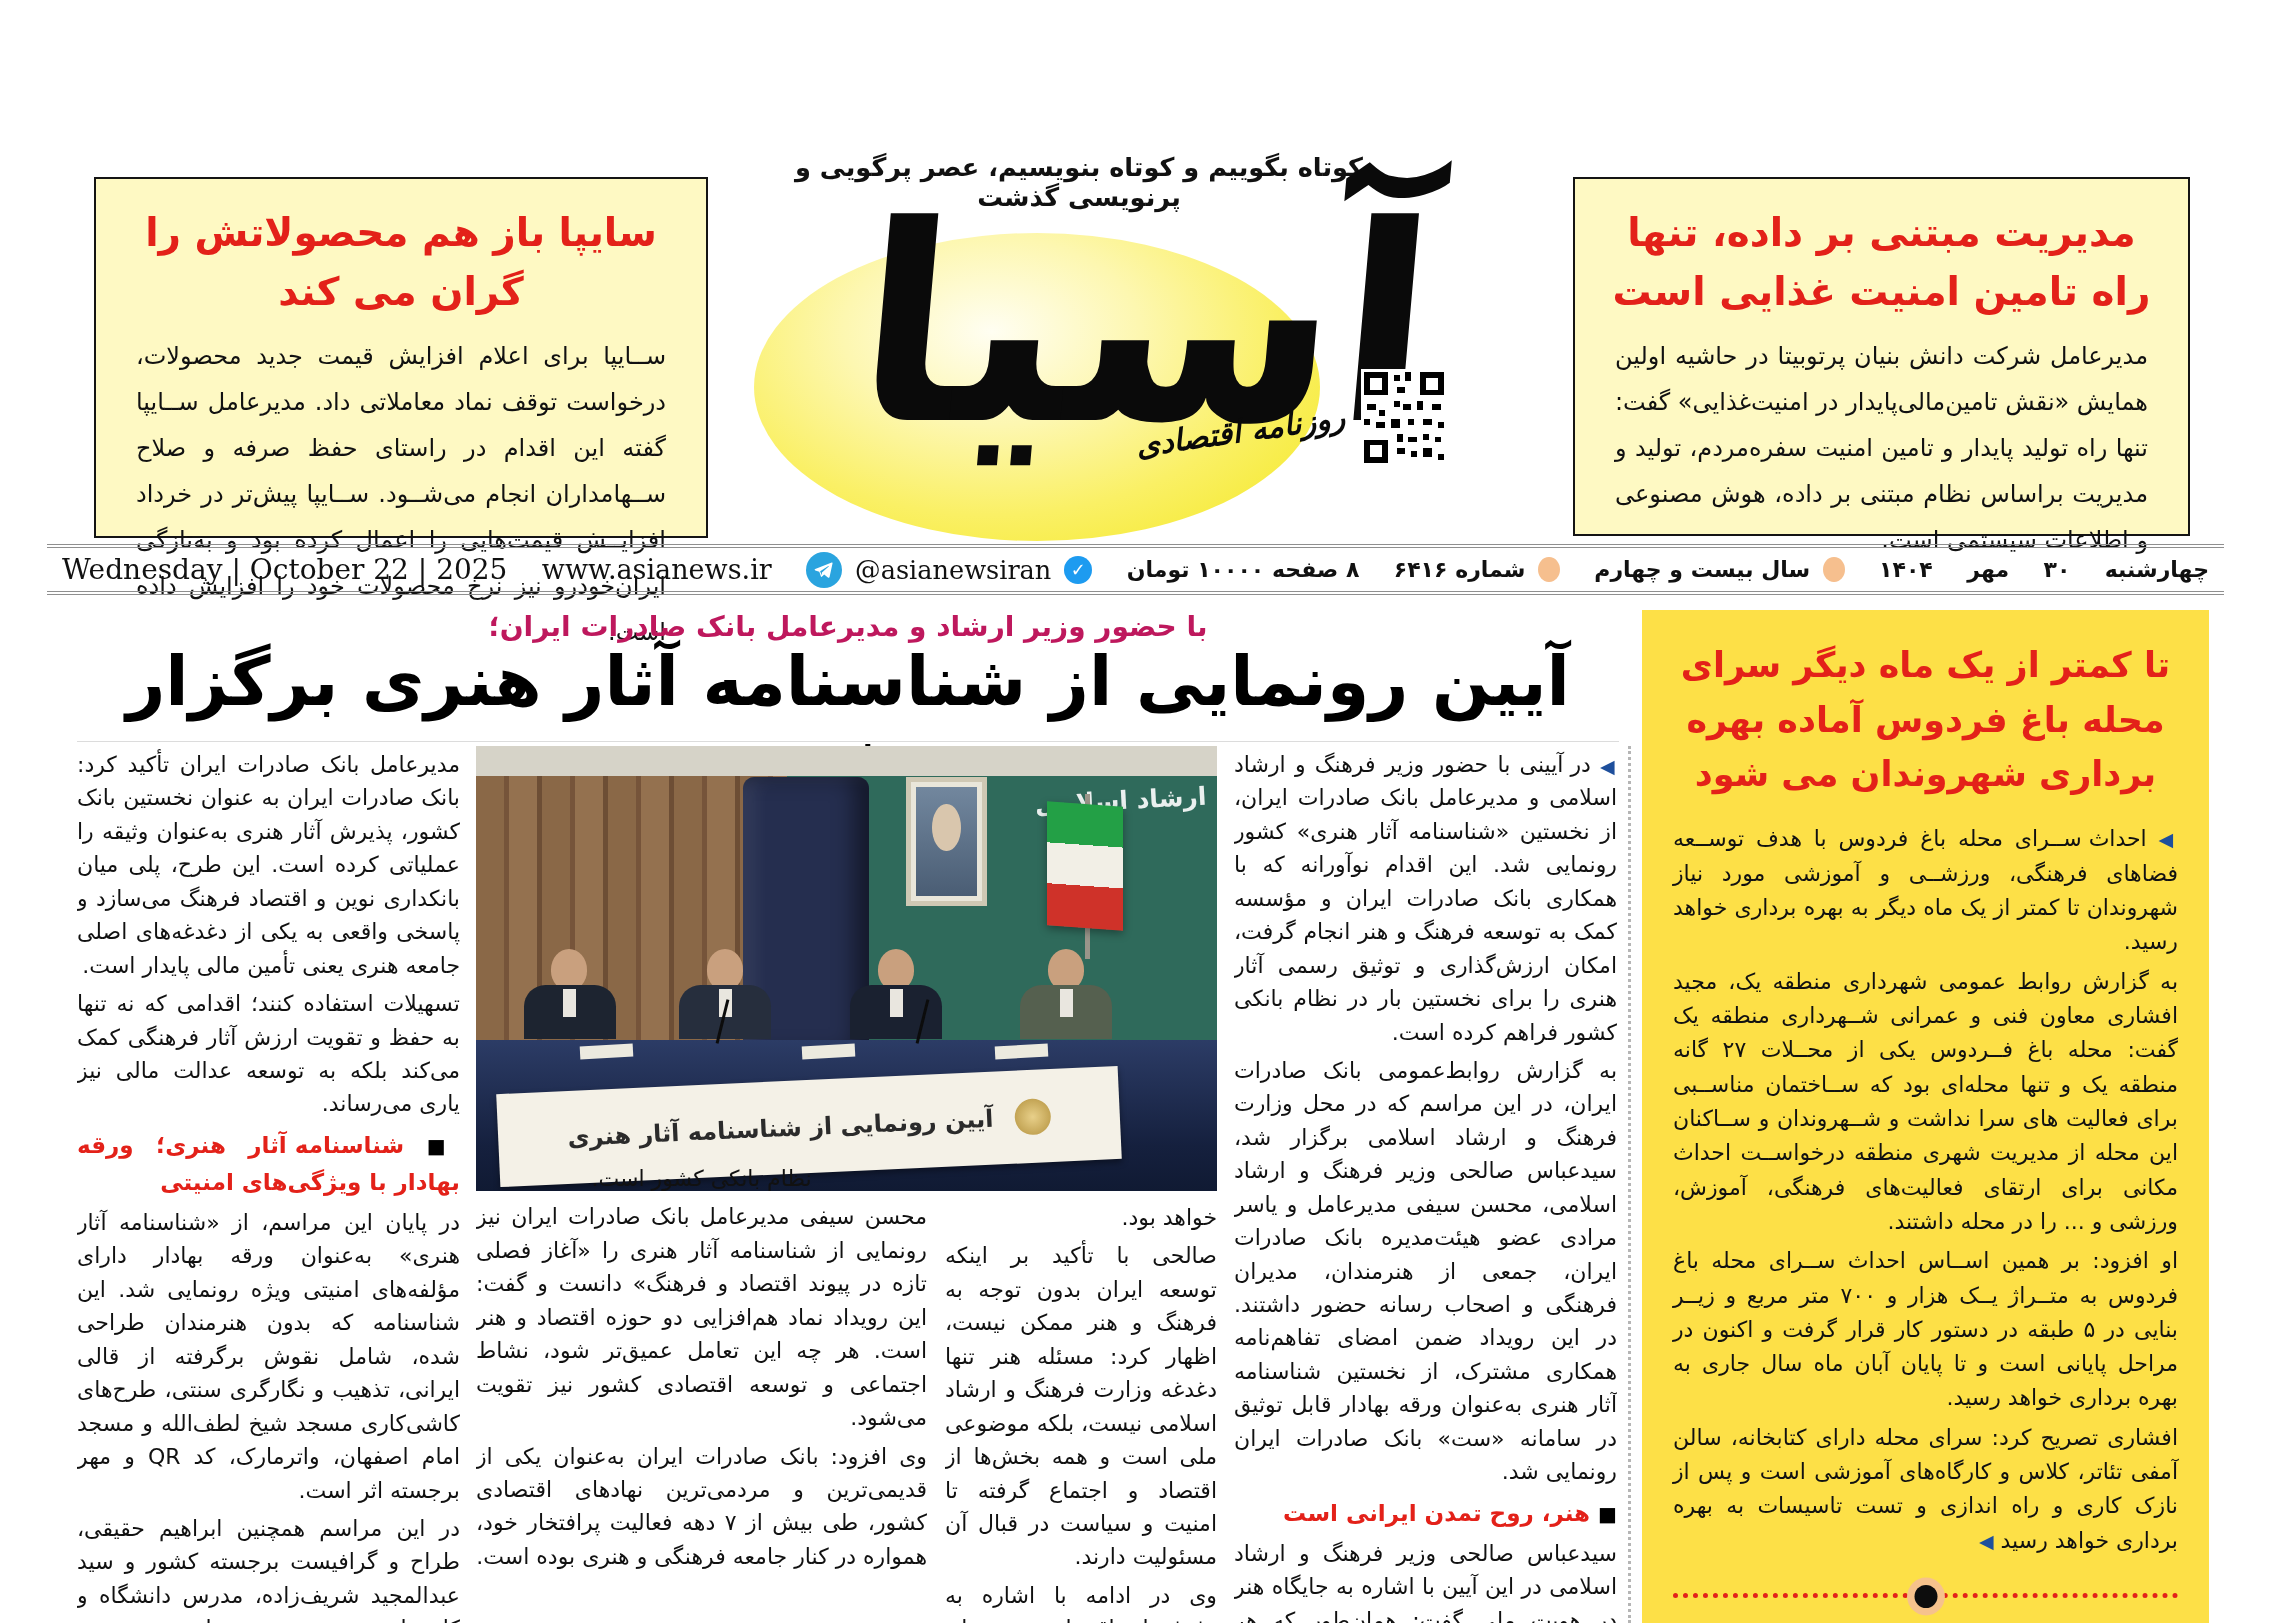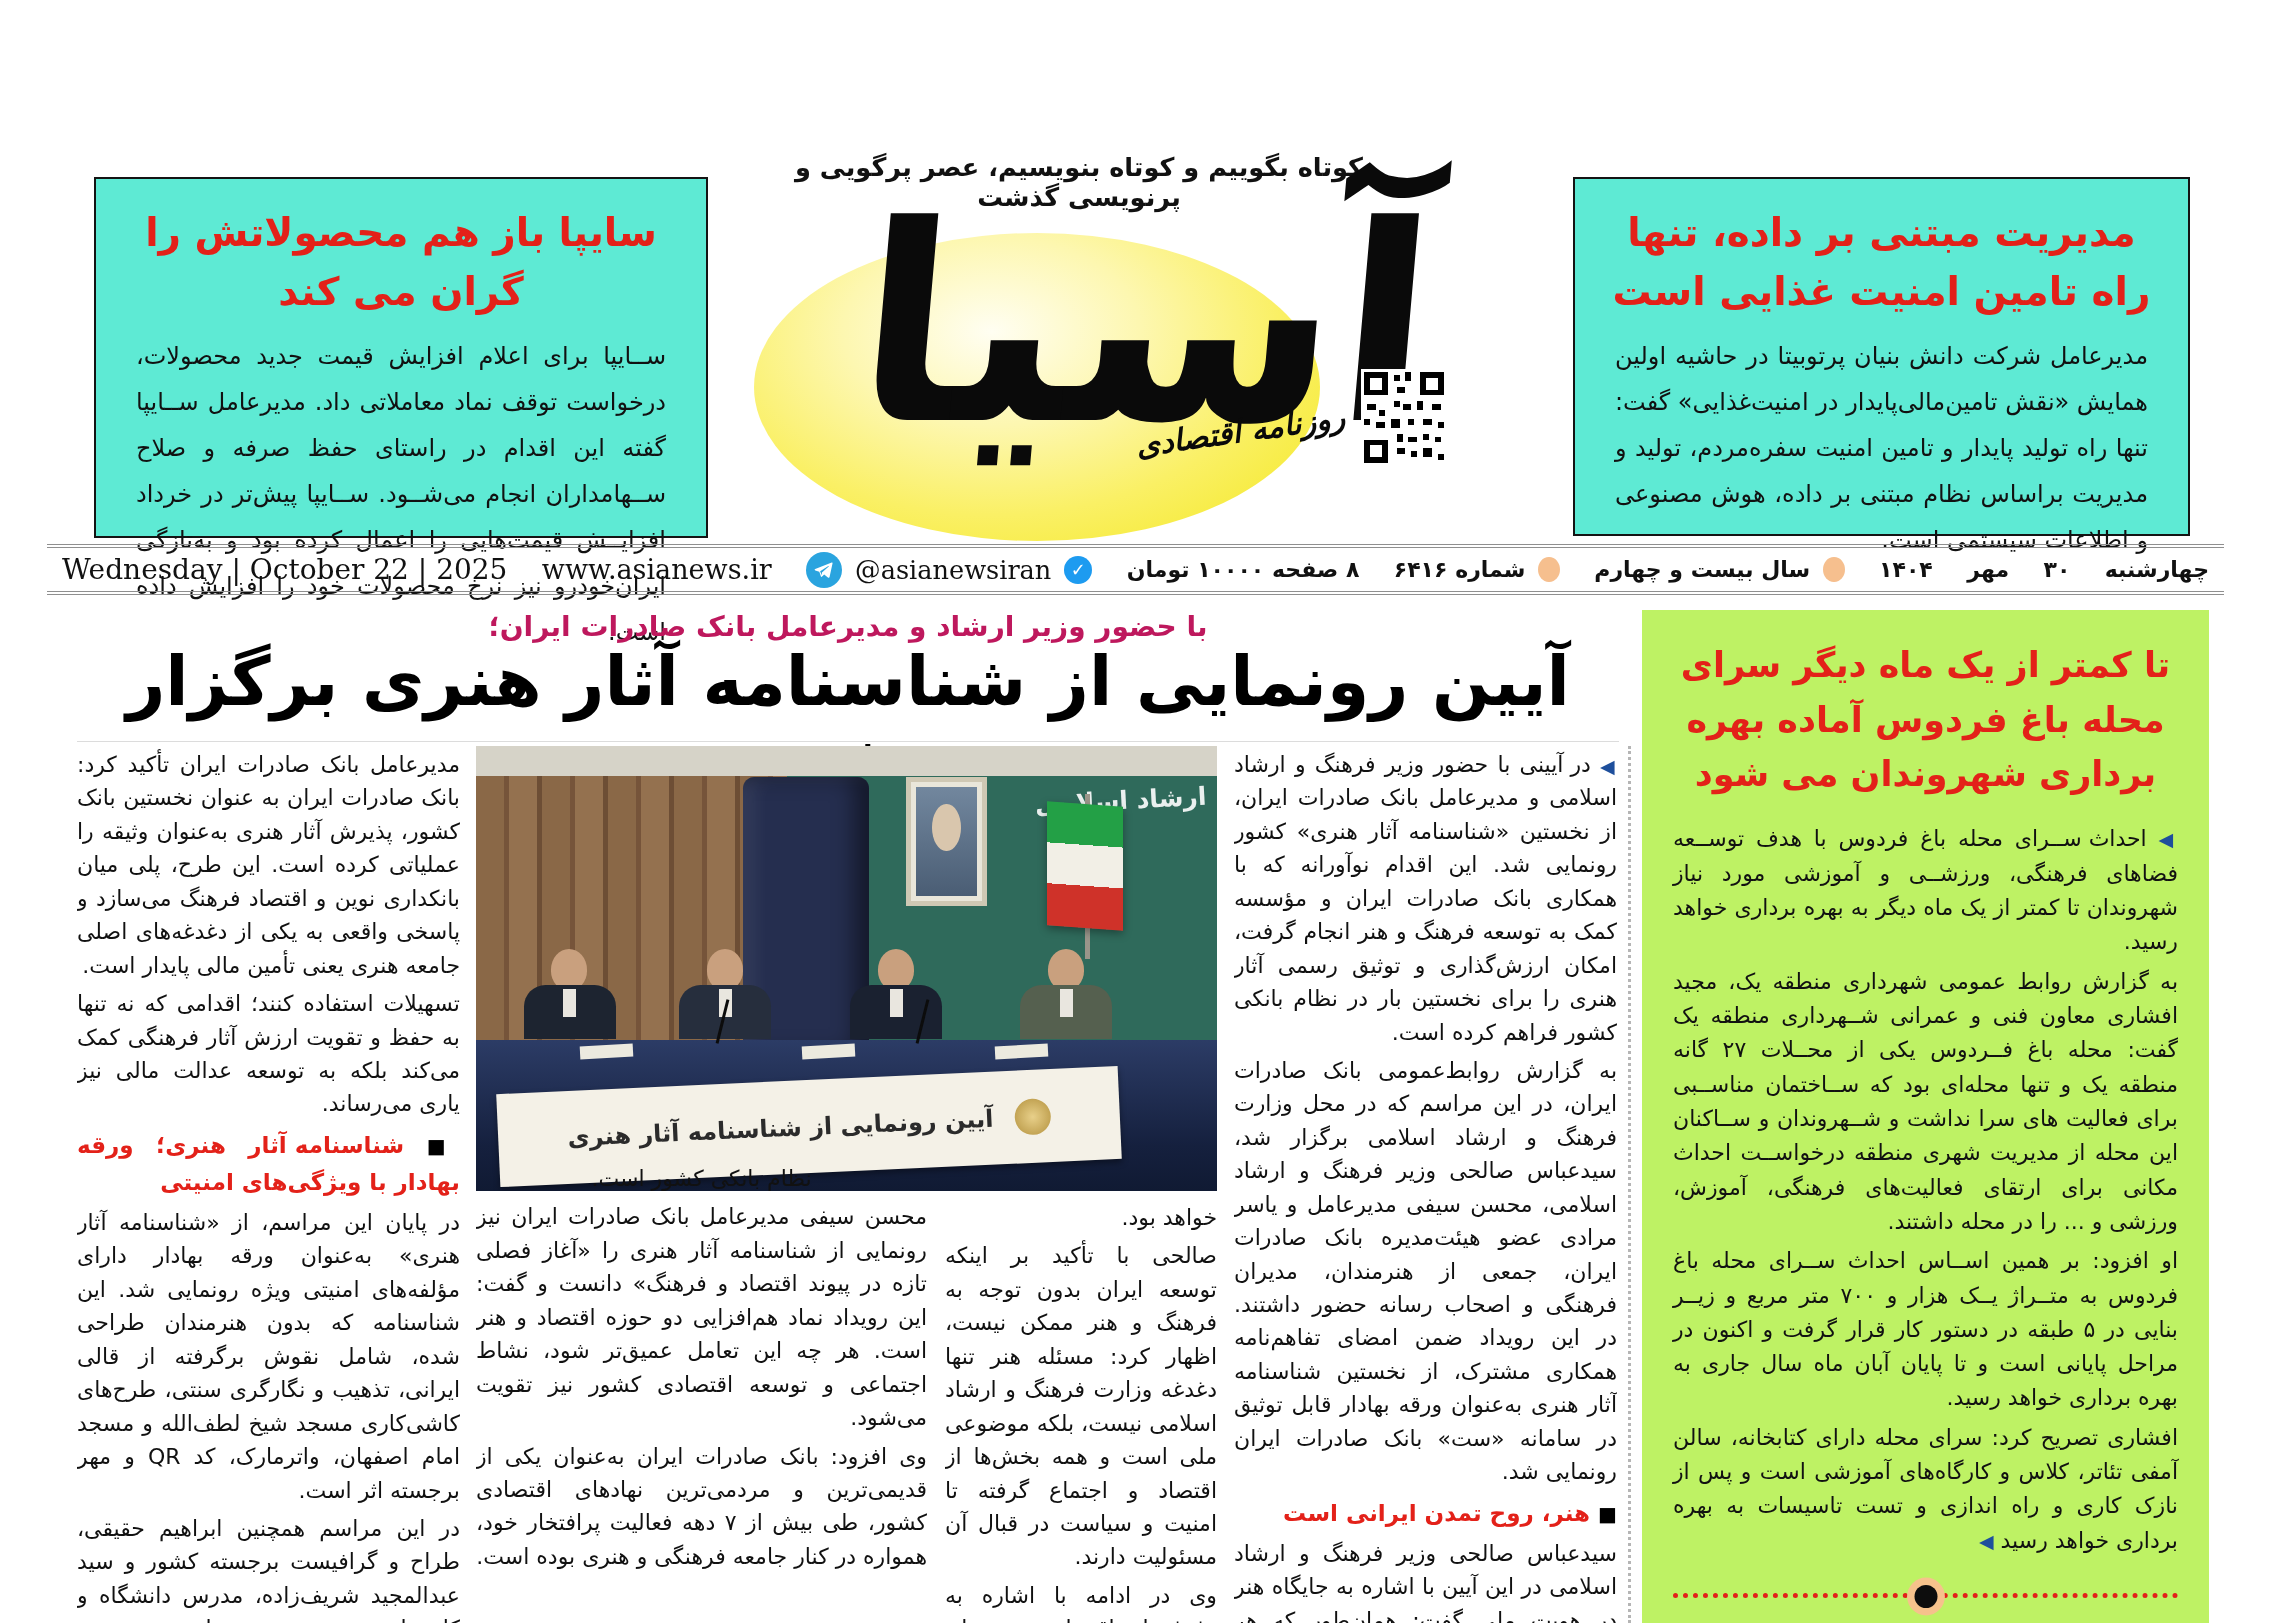--- a/index.html
+++ b/index.html
@@ -1,19 +1,19 @@
 <!DOCTYPE html>
 <html lang="fa" dir="rtl" style="font-size:13px"><head>
 <meta charset="utf-8">
 <style>
   html,body{margin:0;padding:0;background:#fff;}
   #page{position:relative;width:2273px;height:1624px;background:#fff;overflow:hidden;
         font-family:"DejaVu Sans",sans-serif;color:#111;}
   
-  .topbox{position:absolute;border:2.5px solid #141414;background:#5eead4;box-sizing:border-box;}
+  .topbox{position:absolute;border:2.5px solid #141414;background:#fef9c3;box-sizing:border-box;}
   .topbox .bh{color:#e32119;font-weight:bold;font-size:39px;line-height:1.5;text-align:center;margin:25px 21.4px 10px;}
   .topbox .bb{font-size:24px;line-height:1.92;text-align:justify;margin:11.5px 40px;}
   
   .tagline{position:absolute;left:742px;top:152px;width:676px;text-align:center;font-size:25.6px;font-weight:bold;color:#111;}
   .logo-ellipse{position:absolute;left:755px;top:233px;width:566px;height:308px;border-radius:50%;
      background:radial-gradient(ellipse at 42% 32%,#fffef2 0%,#fdf7b0 32%,#faf065 62%,#f3e71c 100%);}
   .logo-text{position:absolute;left:808px;top:170px;width:676px;text-align:center;
      font-size:272px;line-height:1.15;font-weight:bold;color:#0a0a0a;transform:skewX(-5deg);}
   .logo-sub{position:absolute;left:1136px;top:414px;font-size:30.5px;font-weight:bold;font-style:italic;
      transform:rotate(-8deg);color:#0a0a0a;}
@@ -67,21 +67,21 @@
   .ph-man .body{position:absolute;left:3.3px;top:36px;width:92px;height:54px;border-radius:21.4px 21.4px 0 0;background:#1d2430;}
   .ph-man .shirt{position:absolute;left:43px;top:40px;width:13px;height:28px;background:#e9e6df;}
   .ph-desk{left:0;bottom:0;width:100%;height:34%;background:linear-gradient(#2c3c66,#15203e 70%,#101a33);}
   .ph-banner{left:3%;bottom:4%;width:84%;height:21%;background:#f4f1e7;transform:rotate(-2.6deg);
      display:flex;align-items:center;justify-content:center;gap:21.4px;box-shadow:0 3.3px 6.6px rgba(0,0,0,.4);}
   .ph-banner .em{width:36px;height:36px;border-radius:50%;background:radial-gradient(#e8d08a,#b3913d);}
   .ph-banner .bt{font-size:24px;font-weight:bold;color:#2b2b2b;}
   .ph-paper{bottom:30%;width:53px;height:13px;background:#eceadf;transform:rotate(-3deg);}
   .ph-mic{bottom:33%;width:3.3px;height:45px;background:#0c0c0c;transform:rotate(14deg);}
   
-  .sidebar{position:absolute;left:1643px;top:610px;width:567px;height:1013px;background:#bef264;
+  .sidebar{position:absolute;left:1643px;top:610px;width:567px;height:1013px;background:#fde047;
      box-sizing:border-box;padding:25px 31px;overflow:hidden;}
   .sidebar .sh{color:#e32119;font-weight:900;font-size:35px;line-height:1.55;text-align:center;margin:3.3px 5px 21.4px;}
   .sidebar p{font-size:22px;line-height:1.56;text-align:justify;margin:0 0 5px;}
   .dotsep{position:relative;margin:35px 0 28px;border-top:5.8px dotted #e32119;height:0;}
   .dotsep .cdot{position:absolute;left:50%;top:-13px;transform:translateX(-50%);width:23px;height:23px;
      border-radius:50%;background:#0d0d0d;box-shadow:0 0 0 7.4px #f6c28c;}
 </style>
 </head>
 <body>
 

